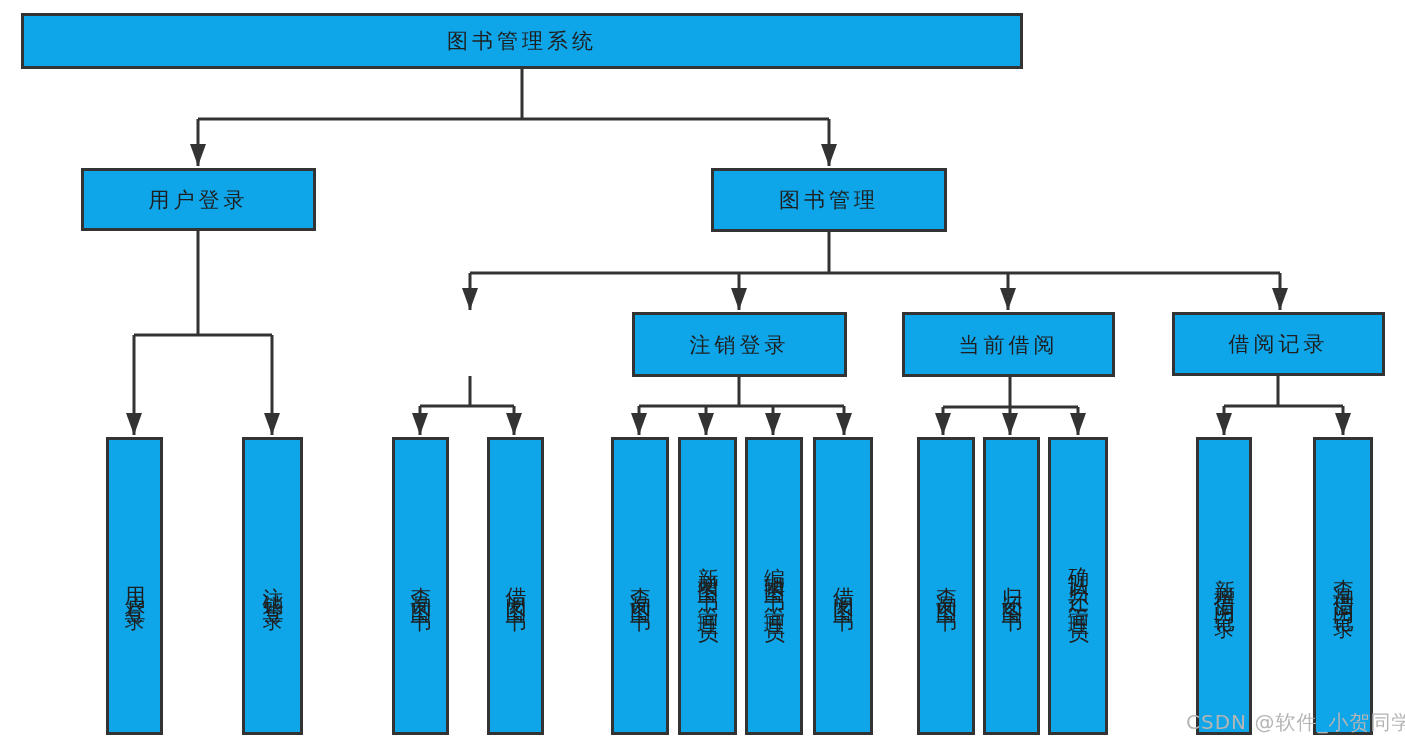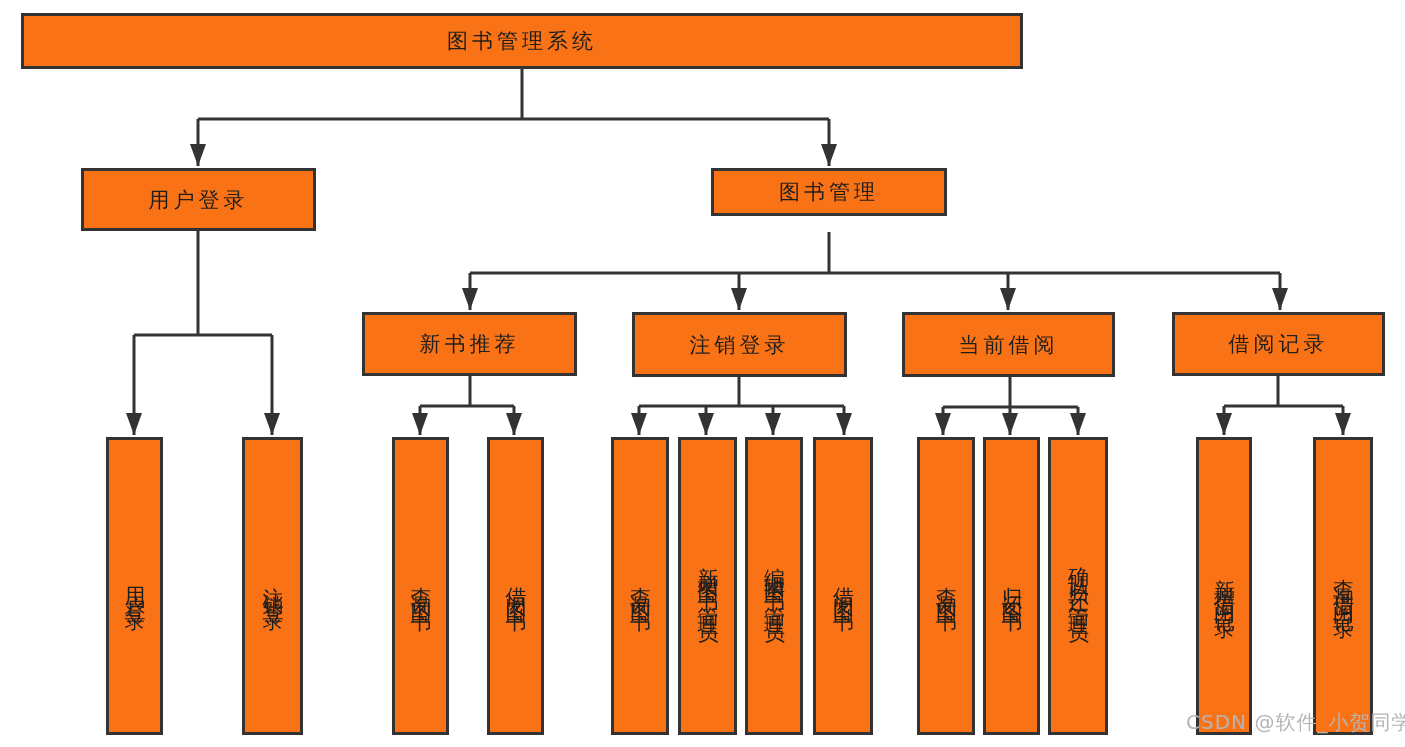--- a/index.html
+++ b/index.html
@@ -13,21 +13,21 @@
   }
   #connectors {
     position: absolute;
     left: 0; top: 0;
     width: 1405px; height: 747px;
   }
   .node {
     position: absolute;
     box-sizing: border-box;
     border: 3px solid #333333;
-    background: #f97316;
+    background: #0ea5e9;
     display: flex;
     align-items: center;
     justify-content: center;
     color: #1e1e1e;
   }
   .hnode {
     font-size: 21px;
     letter-spacing: 4px;
     white-space: nowrap;
   }
@@ -112,27 +112,24 @@
     </g>
   </svg>
 
   <div class="node hnode" style="left:21px; top:13px; width:1002px; height:56px;">
     <span>图书管理系统</span>
   </div>
 
   <div class="node hnode" style="left:81px; top:168px; width:235px; height:63px;">
     <span>用户登录</span>
   </div>
-  <div class="node hnode" style="left:711px; top:168px; width:236px; height:48px;">
+  <div class="node hnode" style="left:711px; top:168px; width:236px; height:64px;">
     <span>图书管理</span>
   </div>
 
-  <div class="node hnode" style="left:362px; top:312px; width:215px; height:64px;">
-    <span>新书推荐</span>
-  </div>
   <div class="node hnode" style="left:632px; top:312px; width:215px; height:65px;">
     <span>注销登录</span>
   </div>
   <div class="node hnode" style="left:902px; top:312px; width:213px; height:65px;">
     <span>当前借阅</span>
   </div>
   <div class="node hnode" style="left:1172px; top:312px; width:213px; height:64px;">
     <span>借阅记录</span>
   </div>
 

